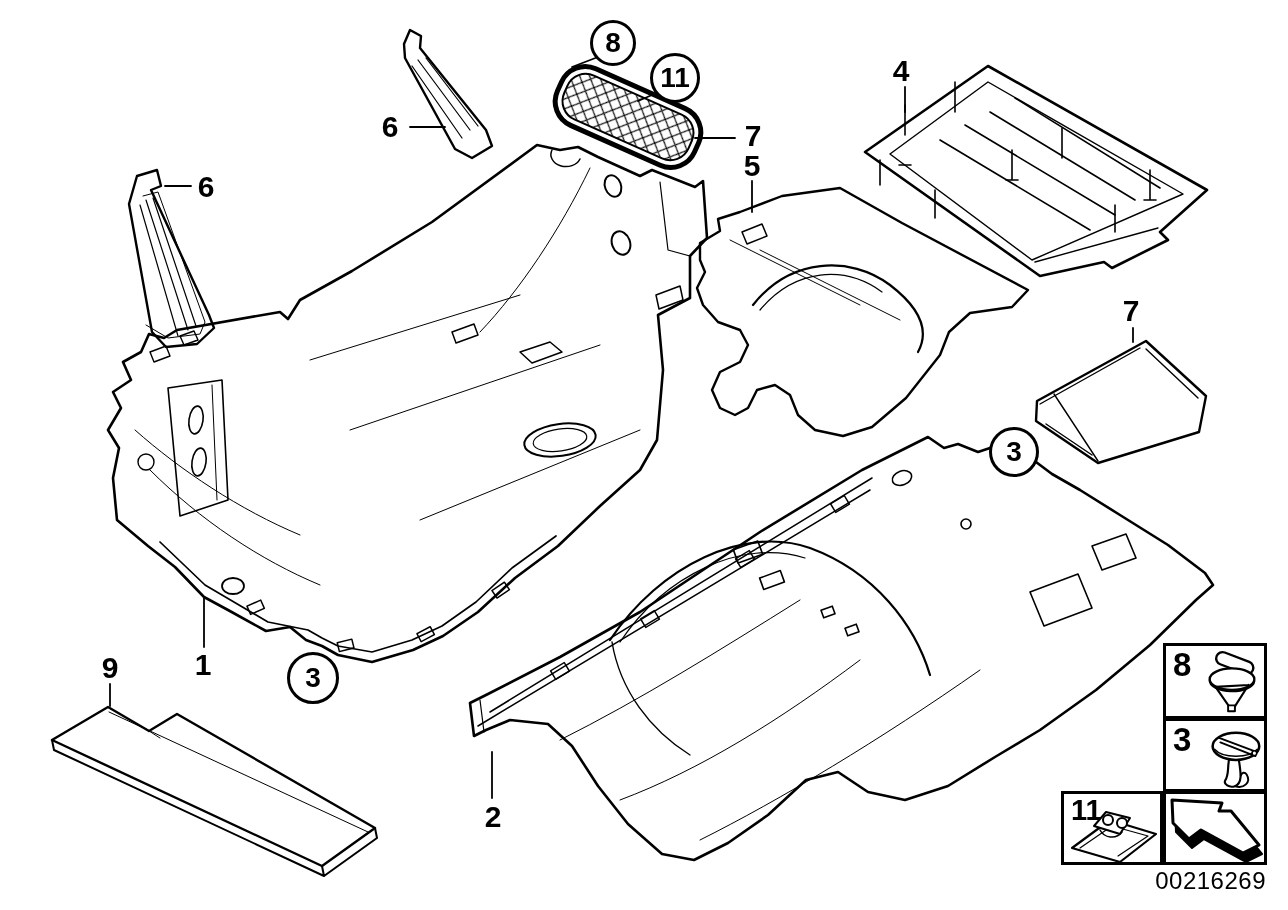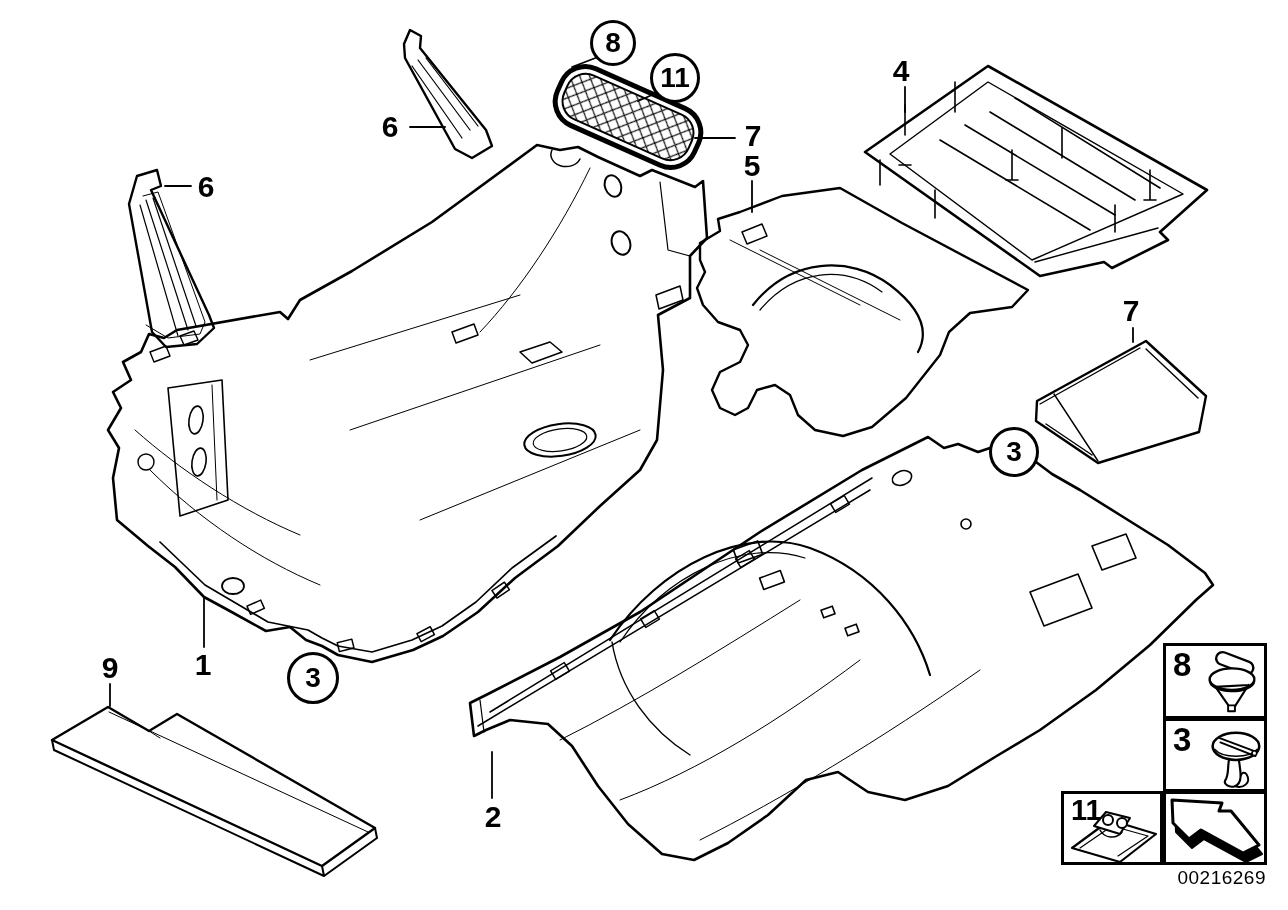--- a/index.html
+++ b/index.html
@@ -19,21 +19,21 @@
   }
   .legend-box {
     position:absolute; border:3px solid #000; box-sizing:border-box; background:#fff;
   }
   .legend-num {
     position:absolute; top:1px; left:7px; font-weight:bold; line-height:1.1;
   }
   .legend-icon { position:absolute; }
   .image-number {
     position:absolute; left:1150px; top:867px; width:116px; text-align:right;
-    font-size:19px; letter-spacing:0.5px;
+    font-size:24px; letter-spacing:0.5px;
   }
 </style>
 </head>
 <body>
 
 <div class="canvas">
 
   <svg class="art" width="1288" height="910" viewBox="0 0 1288 910" stroke="#000" fill="none" stroke-linejoin="round" stroke-linecap="round">
     <defs>
       <pattern id="crosshatch" patternUnits="userSpaceOnUse" width="13" height="13">

